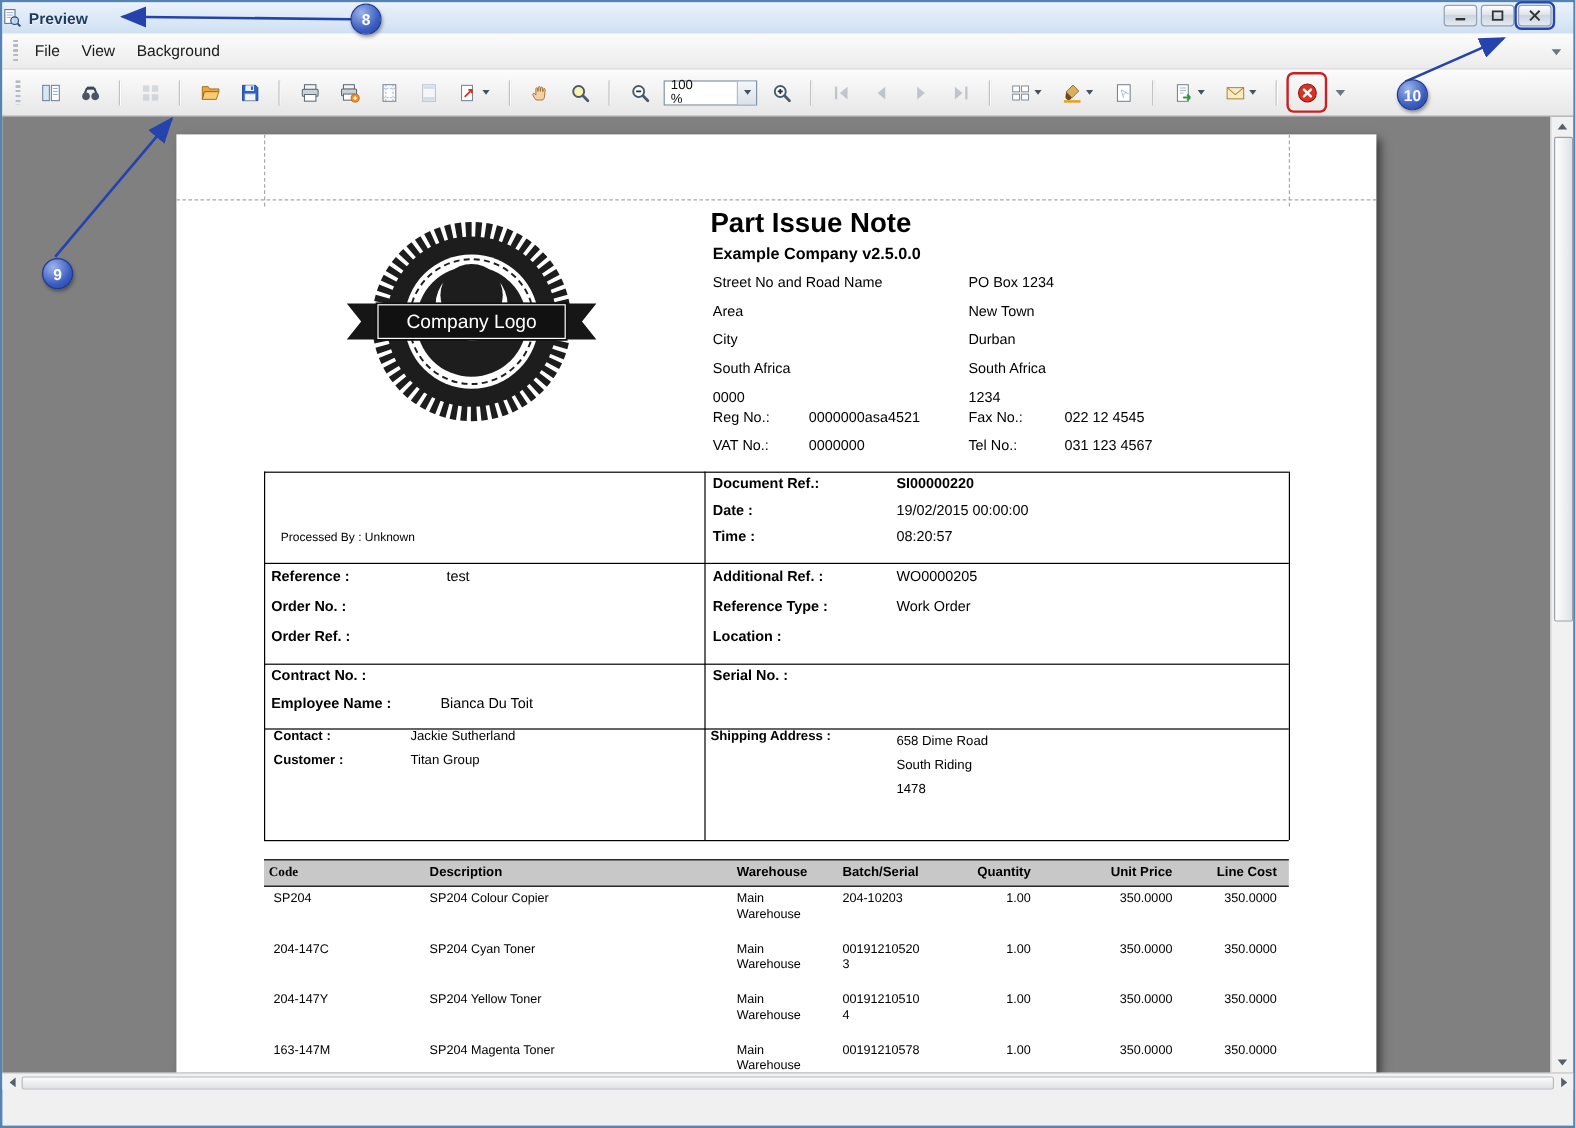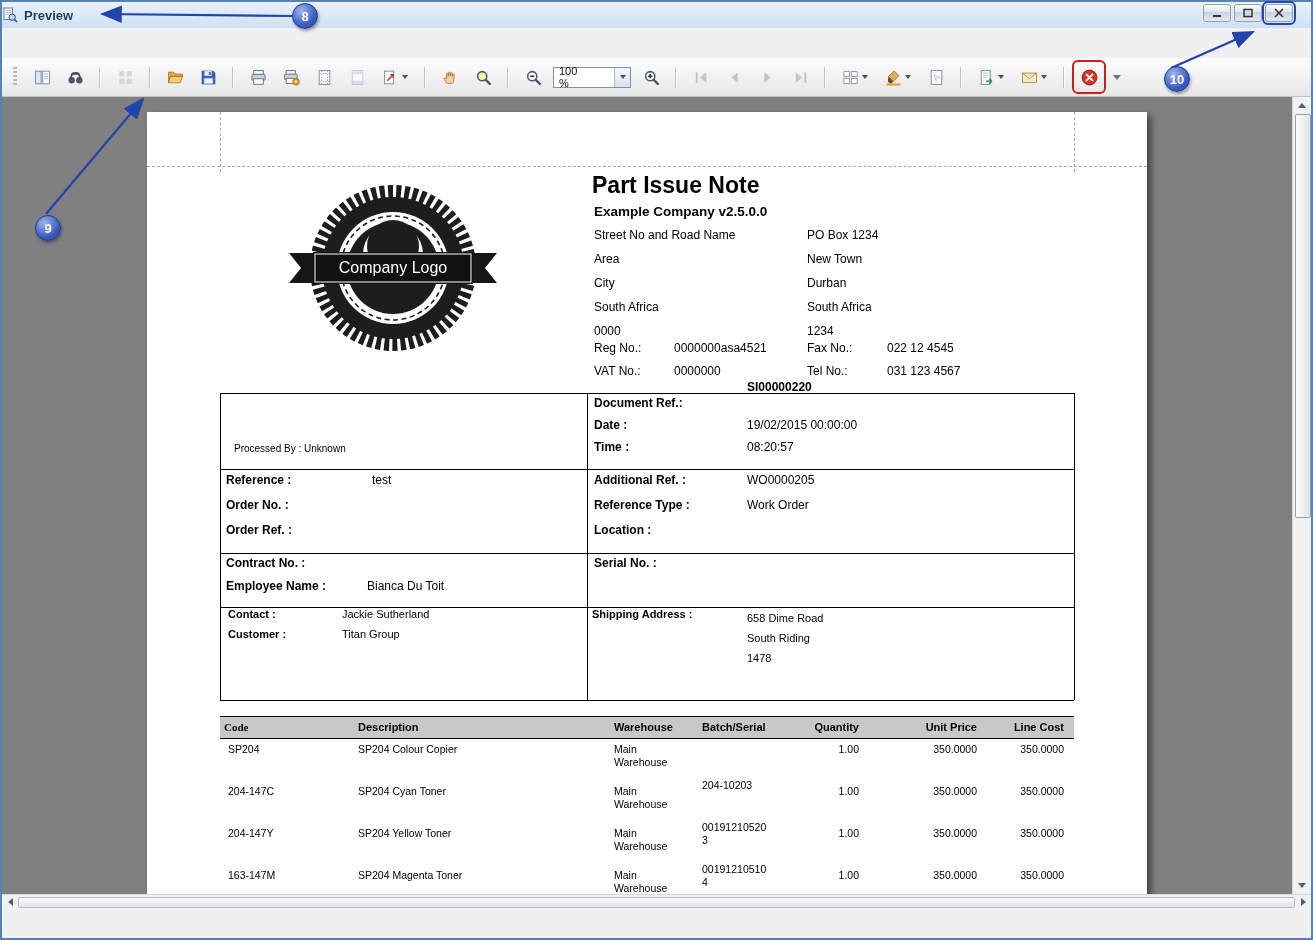--- a/index.html
+++ b/index.html
@@ -55,21 +55,21 @@
   .addr .line{font-size:12px;line-height:24px;white-space:nowrap;}
   .ship .line{font-size:11px;line-height:20px;white-space:nowrap;}
   .thead{position:absolute;left:73px;top:604px;width:854px;height:23px;background:#c8c8c8;
     border-top:1px solid #000;border-bottom:1px solid #000;box-sizing:border-box;font-size:11px;font-weight:bold;}
   .thead span{position:absolute;top:4px;white-space:nowrap;}
   .tbody{position:absolute;left:73px;top:627px;width:854px;}
   .trow{position:relative;height:42px;}
   .tcell{position:absolute;top:4px;font-size:10.5px;line-height:13px;}
   .c-code{left:8px;} .c-desc{left:138px;}
   .c-wh{left:394px;width:60px;white-space:normal;}
-  .c-batch{left:482px;width:68px;word-break:break-all;white-space:normal;margin-top:36px;}
+  .c-batch{left:482px;width:68px;word-break:break-all;white-space:normal;}
   .c-qty{right:215px;width:70px;text-align:right;}
   .c-unit{right:97px;width:80px;text-align:right;}
   .c-line{right:10px;width:80px;text-align:right;}
   .h-code{left:4px;font-family:Liberation Serif, serif;} .h-desc{left:138px;} .h-wh{left:394px;} .h-batch{left:482px;}
   .h-qty{right:215px;width:70px;text-align:right;} .h-unit{right:97px;width:80px;text-align:right;}
   .h-line{right:10px;width:80px;text-align:right;}
   
   .vscroll{position:absolute;right:0;top:0;width:19px;height:100%;background:#f1f1f1;border-left:1px solid #d8d8d8;box-sizing:border-box;}
   .vs-btn{position:absolute;left:0;width:18px;height:17px;display:flex;align-items:center;justify-content:center;}
   .vs-thumb{position:absolute;left:2px;width:14px;top:17px;height:402px;border:1px solid #98a2ac;border-radius:2px;
@@ -121,20 +121,27 @@
           </svg>
       </div>
       <div class="win-btn annotated-blue">
         <svg width="12" height="10" viewBox="0 0 12 10">
             <path d="M2 1l8 8M10 1l-8 8" stroke="#333" stroke-width="1.6"></path>
           </svg>
       </div>
     </div>
   </div>
 
+  <div class="menubar">
+    <span class="grip"></span>
+    <span class="menu-item">File</span>
+    <span class="menu-item">View</span>
+    <span class="menu-item">Background</span>
+    <span class="chev"></span>
+  </div>
 
   <div class="toolbar">
     <span class="grip"></span>
     <button class="tbtn">
       <svg viewBox="0 0 16 16">
         <rect x="1.5" y="2" width="5.2" height="12" fill="#d8e6f6" stroke="#67809c" stroke-width="0.8"></rect>
         <rect x="8.3" y="2" width="6.2" height="12" fill="#fff" stroke="#67809c" stroke-width="0.8"></rect>
         <path d="M9.5 4.5h3.8M9.5 6.8h3.8M9.5 9.1h3.8" stroke="#9ab0c8" stroke-width="0.8"></path>
         </svg>
     </button>
@@ -365,21 +372,21 @@
       <div class="hline" style="top:281px"></div>
       <div class="hline" style="top:357px"></div>
       <div class="hline" style="top:441px"></div>
       <div class="hline" style="top:495px"></div>
       <div class="hline" style="top:588px"></div>
       <div class="vline" style="left:73px"></div>
       <div class="vline" style="left:440px"></div>
       <div class="vline" style="left:927px"></div>
 
       <div class="abs f12 b" style="left:447px;top:284px">Document Ref.:</div>
-      <div class="abs f12 b" style="left:600px;top:268px">SI00000220</div>
+      <div class="abs f12 b" style="left:600px;top:284px">SI00000220</div>
       <div class="abs f12 b" style="left:447px;top:306px">Date :</div>
       <div class="abs f12" style="left:600px;top:306px">19/02/2015 00:00:00</div>
       <div class="abs f12 b" style="left:447px;top:328px">Time :</div>
       <div class="abs f12" style="left:600px;top:328px">08:20:57</div>
       <div class="abs f10" style="left:87px;top:331px">Processed By : Unknown</div>
 
       <div class="abs f12 b" style="left:79px;top:361px">Reference :</div>
       <div class="abs f12" style="left:225px;top:361px">test</div>
       <div class="abs f12 b" style="left:79px;top:386px">Order No. :</div>
       <div class="abs f12 b" style="left:79px;top:411px">Order Ref. :</div>

